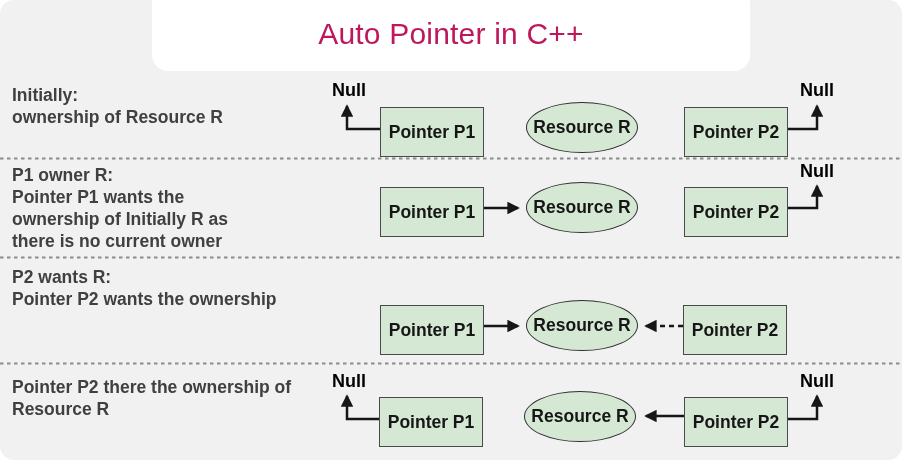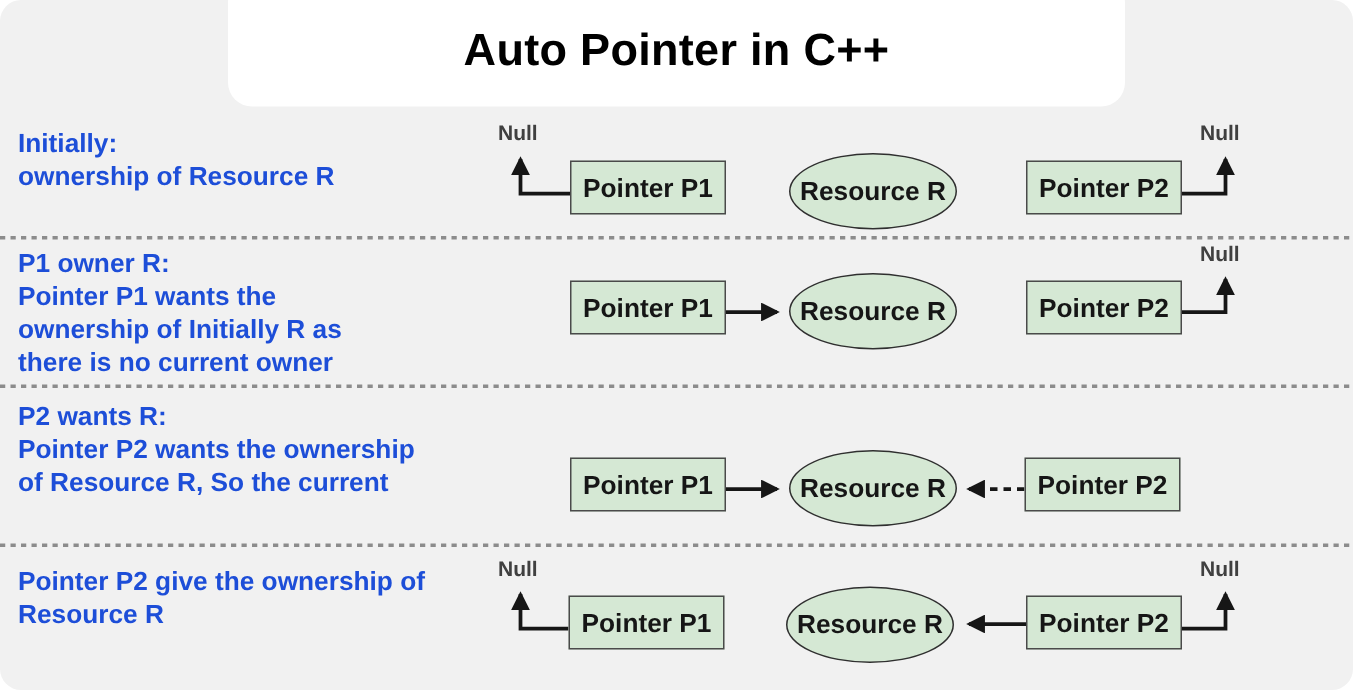--- a/index.html
+++ b/index.html
@@ -4,31 +4,31 @@
 <style>
   * { margin:0; padding:0; box-sizing:border-box; }
   html,body { width:902px; height:460px; background:#ffffff; overflow:hidden;
               font-family:"Liberation Sans", sans-serif; }
   .canvas { position:absolute; left:0; top:0; width:902px; height:460px;
             background:#f1f1f1; border-radius:14px; overflow:hidden; }
   .connectors { position:absolute; left:0; top:0; width:902px; height:460px; }
   .title-box { position:absolute; left:152px; top:-14px; width:598px; height:85px;
                background:#ffffff; border-radius:16px;
                display:flex; align-items:center; justify-content:center; }
-  .title-text { font-size:30px; font-weight:bold; color:#000000; padding-top:10px; letter-spacing:0.2px; }
+  .title-text { font-size:30px; font-weight:normal; color:#be185d; padding-top:10px; letter-spacing:0.2px; }
   .desc { position:absolute; left:12px; font-size:17.5px; font-weight:bold;
-          color:#1d4ed8; line-height:22px; white-space:nowrap; }
-  .node-box { position:absolute; width:104px; height:36px; background:#d5e8d4;
+          color:#404040; line-height:22px; white-space:nowrap; }
+  .node-box { position:absolute; width:104px; height:50px; background:#d5e8d4;
               border:1.6px solid #4a4a4a; display:flex; align-items:center;
               justify-content:center; font-size:17.5px; font-weight:bold; color:#161616; }
   .node-ellipse { position:absolute; width:112px; height:51px; background:#d5e8d4;
                   border:1.6px solid #2f2f2f; border-radius:50%;
                   display:flex; align-items:center; justify-content:center;
                   font-size:17.5px; font-weight:bold; color:#161616; }
-  .null-label { position:absolute; font-size:14px; font-weight:bold; color:#404040; }
+  .null-label { position:absolute; font-size:18px; font-weight:bold; color:#000000; }
 </style>
 </head>
 <body>
 
 <div class="canvas">
 
   <svg class="connectors" width="902" height="460" viewBox="0 0 902 460">
     <defs>
       <marker id="arrow" viewBox="0 0 10 10" refX="8.5" refY="5" markerWidth="5" markerHeight="5" orient="auto-start-reverse">
         <path d="M0,0 L10,5 L0,10 z" fill="#161616"></path>
@@ -74,28 +74,27 @@
     <div>there is no current owner</div>
   </div>
   <div class="null-label" style="left:800px; top:161px">Null</div>
   <div class="node-box" style="left:380px; top:187px">Pointer P1</div>
   <div class="node-ellipse" style="left:526px; top:182px">Resource R</div>
   <div class="node-box" style="left:684px; top:187px">Pointer P2</div>
 
   <div class="desc" style="top:266px">
     <div>P2 wants R:</div>
     <div>Pointer P2 wants the ownership</div>
-    <div>of Resource R, So the current</div>
   </div>
   <div class="node-box" style="left:380px; top:305px">Pointer P1</div>
   <div class="node-ellipse" style="left:526px; top:300px">Resource R</div>
   <div class="node-box" style="left:683px; top:305px">Pointer P2</div>
 
   <div class="desc" style="top:376px">
-    <div>Pointer P2 give the ownership of</div>
+    <div>Pointer P2 there the ownership of</div>
     <div>Resource R</div>
   </div>
   <div class="null-label" style="left:332px; top:371px">Null</div>
   <div class="null-label" style="left:800px; top:371px">Null</div>
   <div class="node-box" style="left:379px; top:397px">Pointer P1</div>
   <div class="node-ellipse" style="left:524px; top:391px">Resource R</div>
   <div class="node-box" style="left:684px; top:397px">Pointer P2</div>
 
 </div>
 

